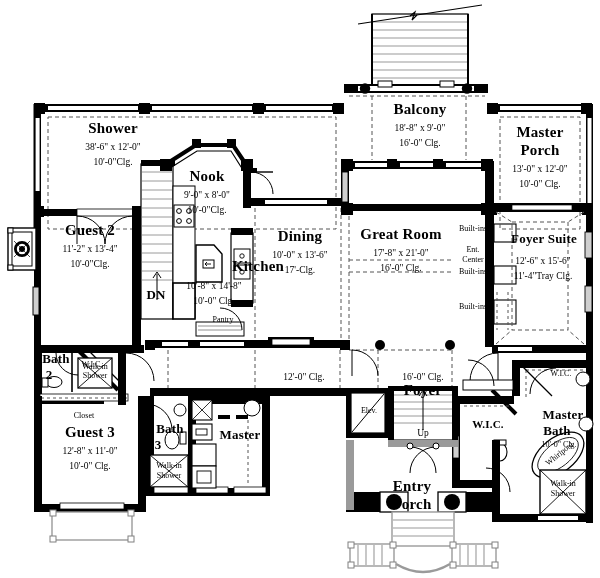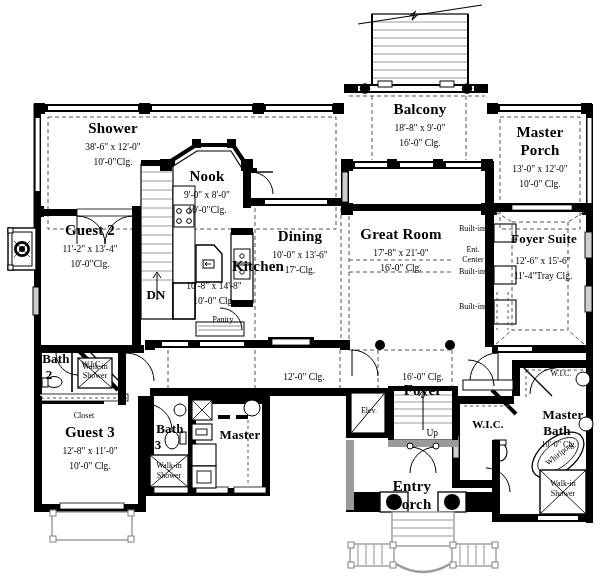--- a/index.html
+++ b/index.html
@@ -606,21 +606,21 @@
 <div class="lbl dim tiny" style="left:152px;top:472px;width:34px;">Shower</div>
 
 <div class="lbl rname sm" style="left:208px;top:428px;width:64px;">Master</div>
 
 <div class="lbl dim" style="left:262px;top:372px;width:84px;">12'-0" Clg.</div>
 
 <div class="lbl rname" style="left:388px;top:350px;width:70px;margin-top:32px;">Foyer</div>
 <div class="lbl dim" style="left:384px;top:372px;width:78px;">16'-0" Clg.</div>
 
 <div class="lbl dim tiny" style="left:352px;top:407px;width:34px;">Elev.</div>
-<div class="lbl dim" style="left:408px;top:428px;width:30px;text-align:right;">Up</div>
+<div class="lbl dim" style="left:408px;top:428px;width:30px;">Up</div>
 
 <div class="lbl rname" style="left:376px;top:478px;width:72px;">Entry</div>
 <div class="lbl rname" style="left:376px;top:496px;width:72px;">Porch</div>
 
 <div class="lbl dim tiny" style="left:538px;top:370px;width:46px;">W.I.C.</div>
 <div class="lbl rname xs" style="left:462px;top:418px;width:52px;">W.I.C.</div>
 <div class="lbl rname sm" style="left:530px;top:408px;width:66px;">Master</div>
 <div class="lbl rname sm" style="left:530px;top:424px;width:54px;">Bath</div>
 <div class="lbl dim tiny" style="left:528px;top:441px;width:62px;">10'-0" Clg.</div>
 <div class="lbl dim tiny rot" style="left:534px;top:450px;width:52px;transform:rotate(-38deg);">Whirlpool</div>

